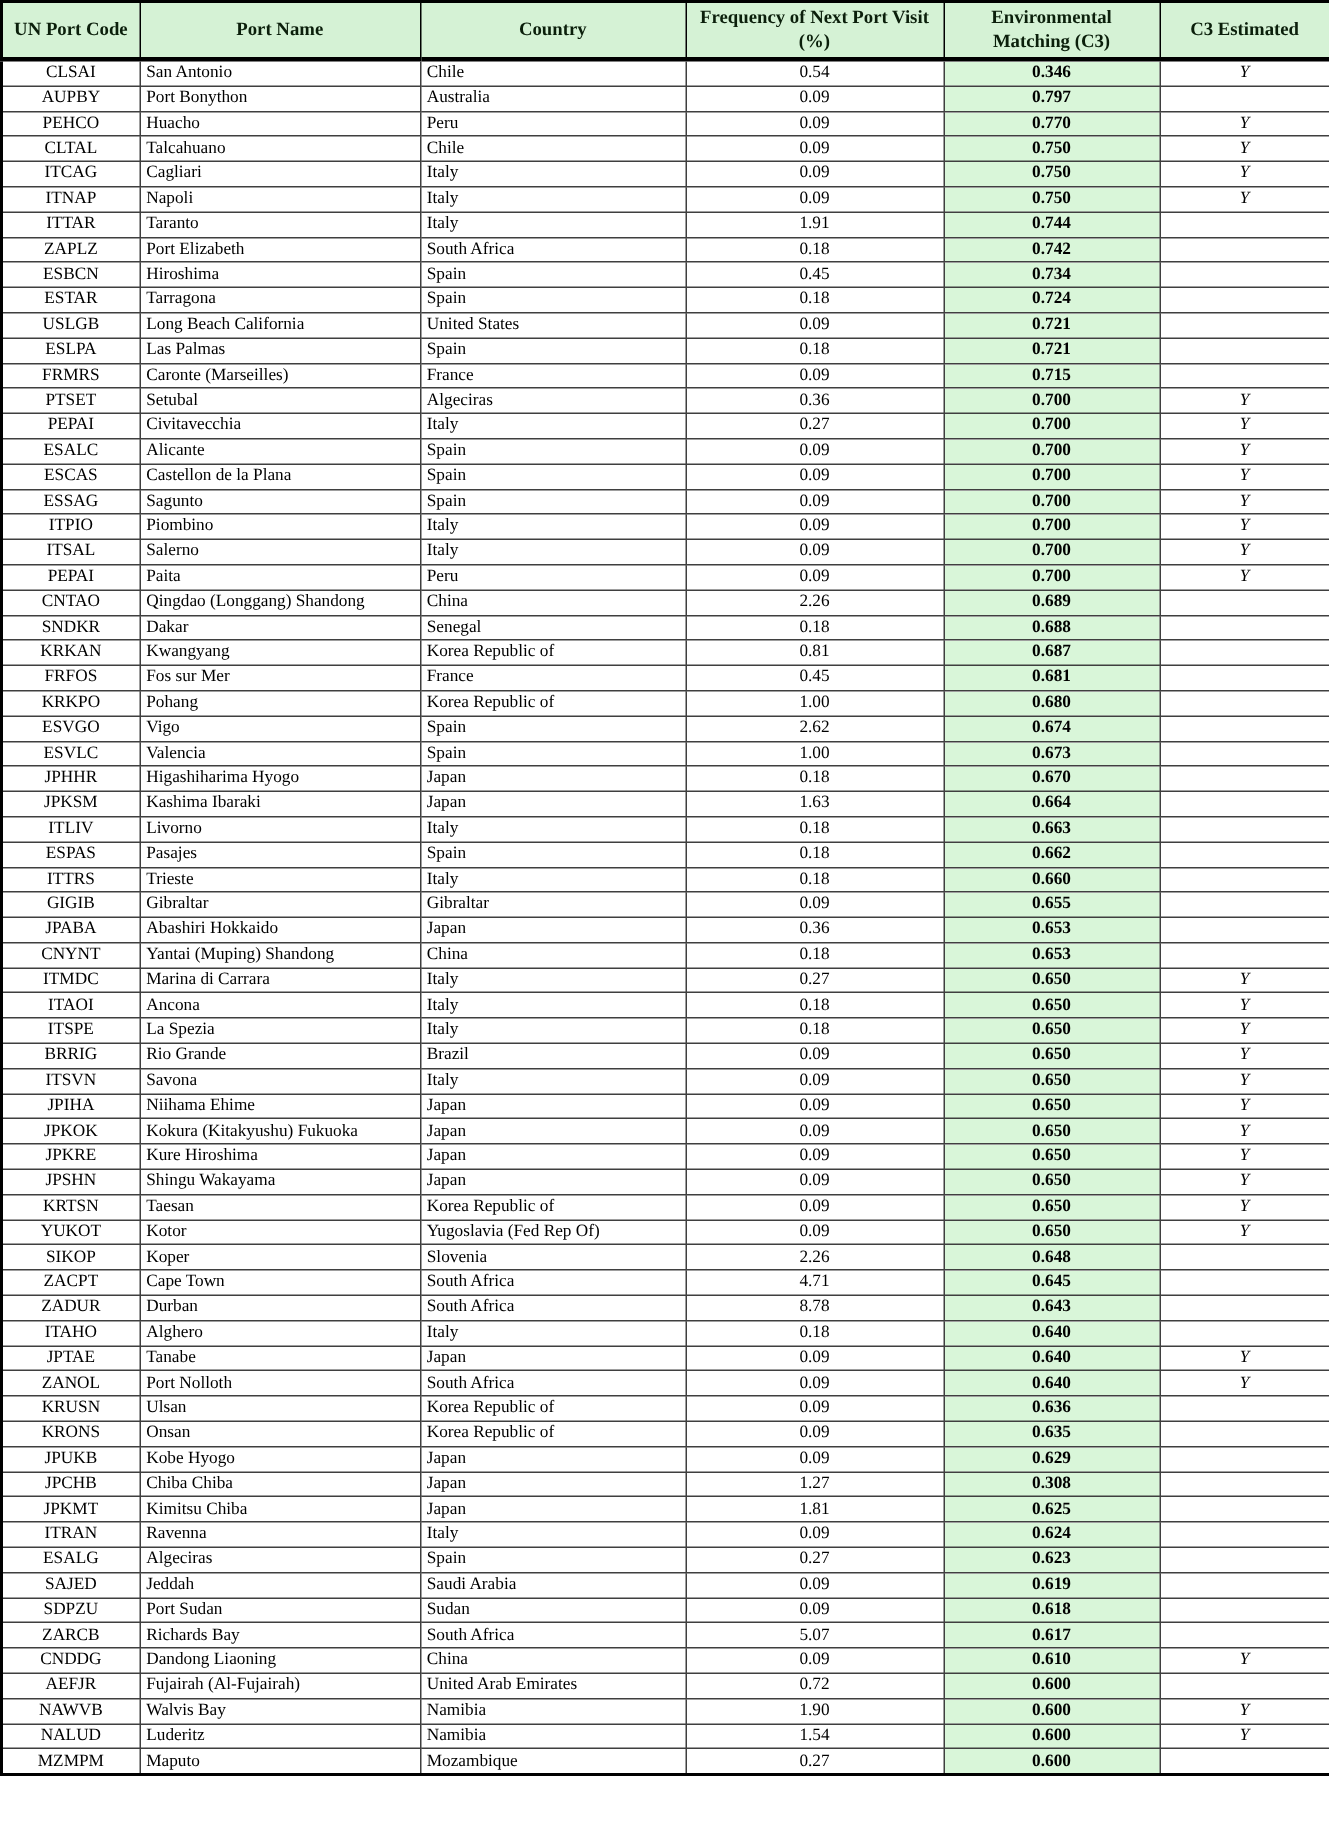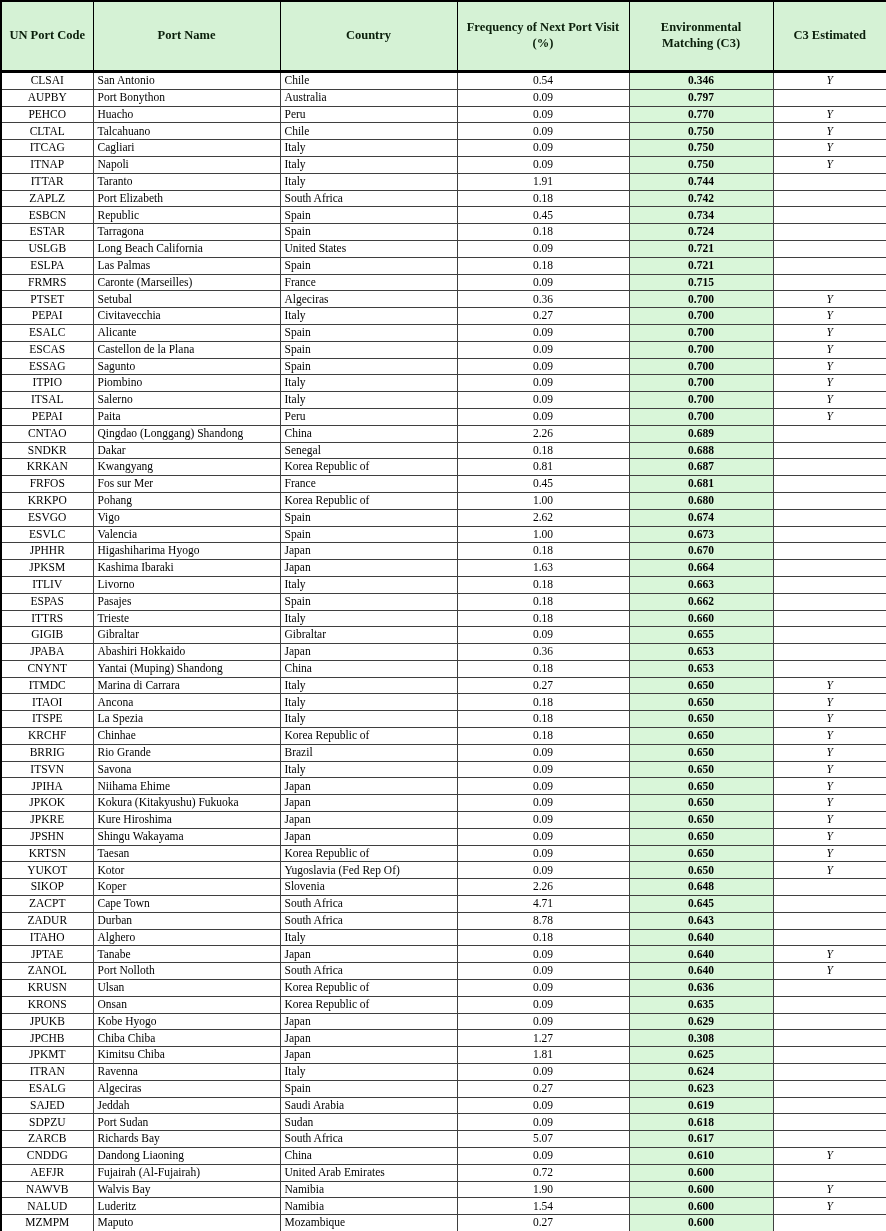--- a/index.html
+++ b/index.html
@@ -31,21 +31,21 @@
     border-bottom: 3px solid #000000;
     font-weight: bold;
     font-size: 12.5px;
     line-height: 1.25;
     height: 36px;
     text-align: center;
     vertical-align: middle;
     padding: 0 2px;
     color: #0b1f0b;
   }
-  thead th.th-c3 { padding: 16px 12px; }
+  thead th.th-c3 { padding: 0 12px; }
 
   tbody td {
     border: 1px solid #3f3f3f;
     font-size: 11.5px;
     line-height: 1;
     height: 15.8px;
     padding: 0 2px;
     vertical-align: middle;
     white-space: nowrap;
     overflow: hidden;
@@ -146,21 +146,21 @@
       <tr>
     <td class="cell-code">ZAPLZ</td>
     <td class="cell-name">Port Elizabeth</td>
     <td class="cell-country">South Africa</td>
     <td class="cell-freq">0.18</td>
     <td class="cell-c3">0.742</td>
     <td class="cell-est"></td>
   </tr>
       <tr>
     <td class="cell-code">ESBCN</td>
-    <td class="cell-name">Republic</td>
+    <td class="cell-name">Hiroshima</td>
     <td class="cell-country">Spain</td>
     <td class="cell-freq">0.45</td>
     <td class="cell-c3">0.734</td>
     <td class="cell-est"></td>
   </tr>
       <tr>
     <td class="cell-code">ESTAR</td>
     <td class="cell-name">Tarragona</td>
     <td class="cell-country">Spain</td>
     <td class="cell-freq">0.18</td>
@@ -393,28 +393,20 @@
   </tr>
       <tr>
     <td class="cell-code">ITSPE</td>
     <td class="cell-name">La Spezia</td>
     <td class="cell-country">Italy</td>
     <td class="cell-freq">0.18</td>
     <td class="cell-c3">0.650</td>
     <td class="cell-est">Y</td>
   </tr>
       <tr>
-    <td class="cell-code">KRCHF</td>
-    <td class="cell-name">Chinhae</td>
-    <td class="cell-country">Korea Republic of</td>
-    <td class="cell-freq">0.18</td>
-    <td class="cell-c3">0.650</td>
-    <td class="cell-est">Y</td>
-  </tr>
-      <tr>
     <td class="cell-code">BRRIG</td>
     <td class="cell-name">Rio Grande</td>
     <td class="cell-country">Brazil</td>
     <td class="cell-freq">0.09</td>
     <td class="cell-c3">0.650</td>
     <td class="cell-est">Y</td>
   </tr>
       <tr>
     <td class="cell-code">ITSVN</td>
     <td class="cell-name">Savona</td>

